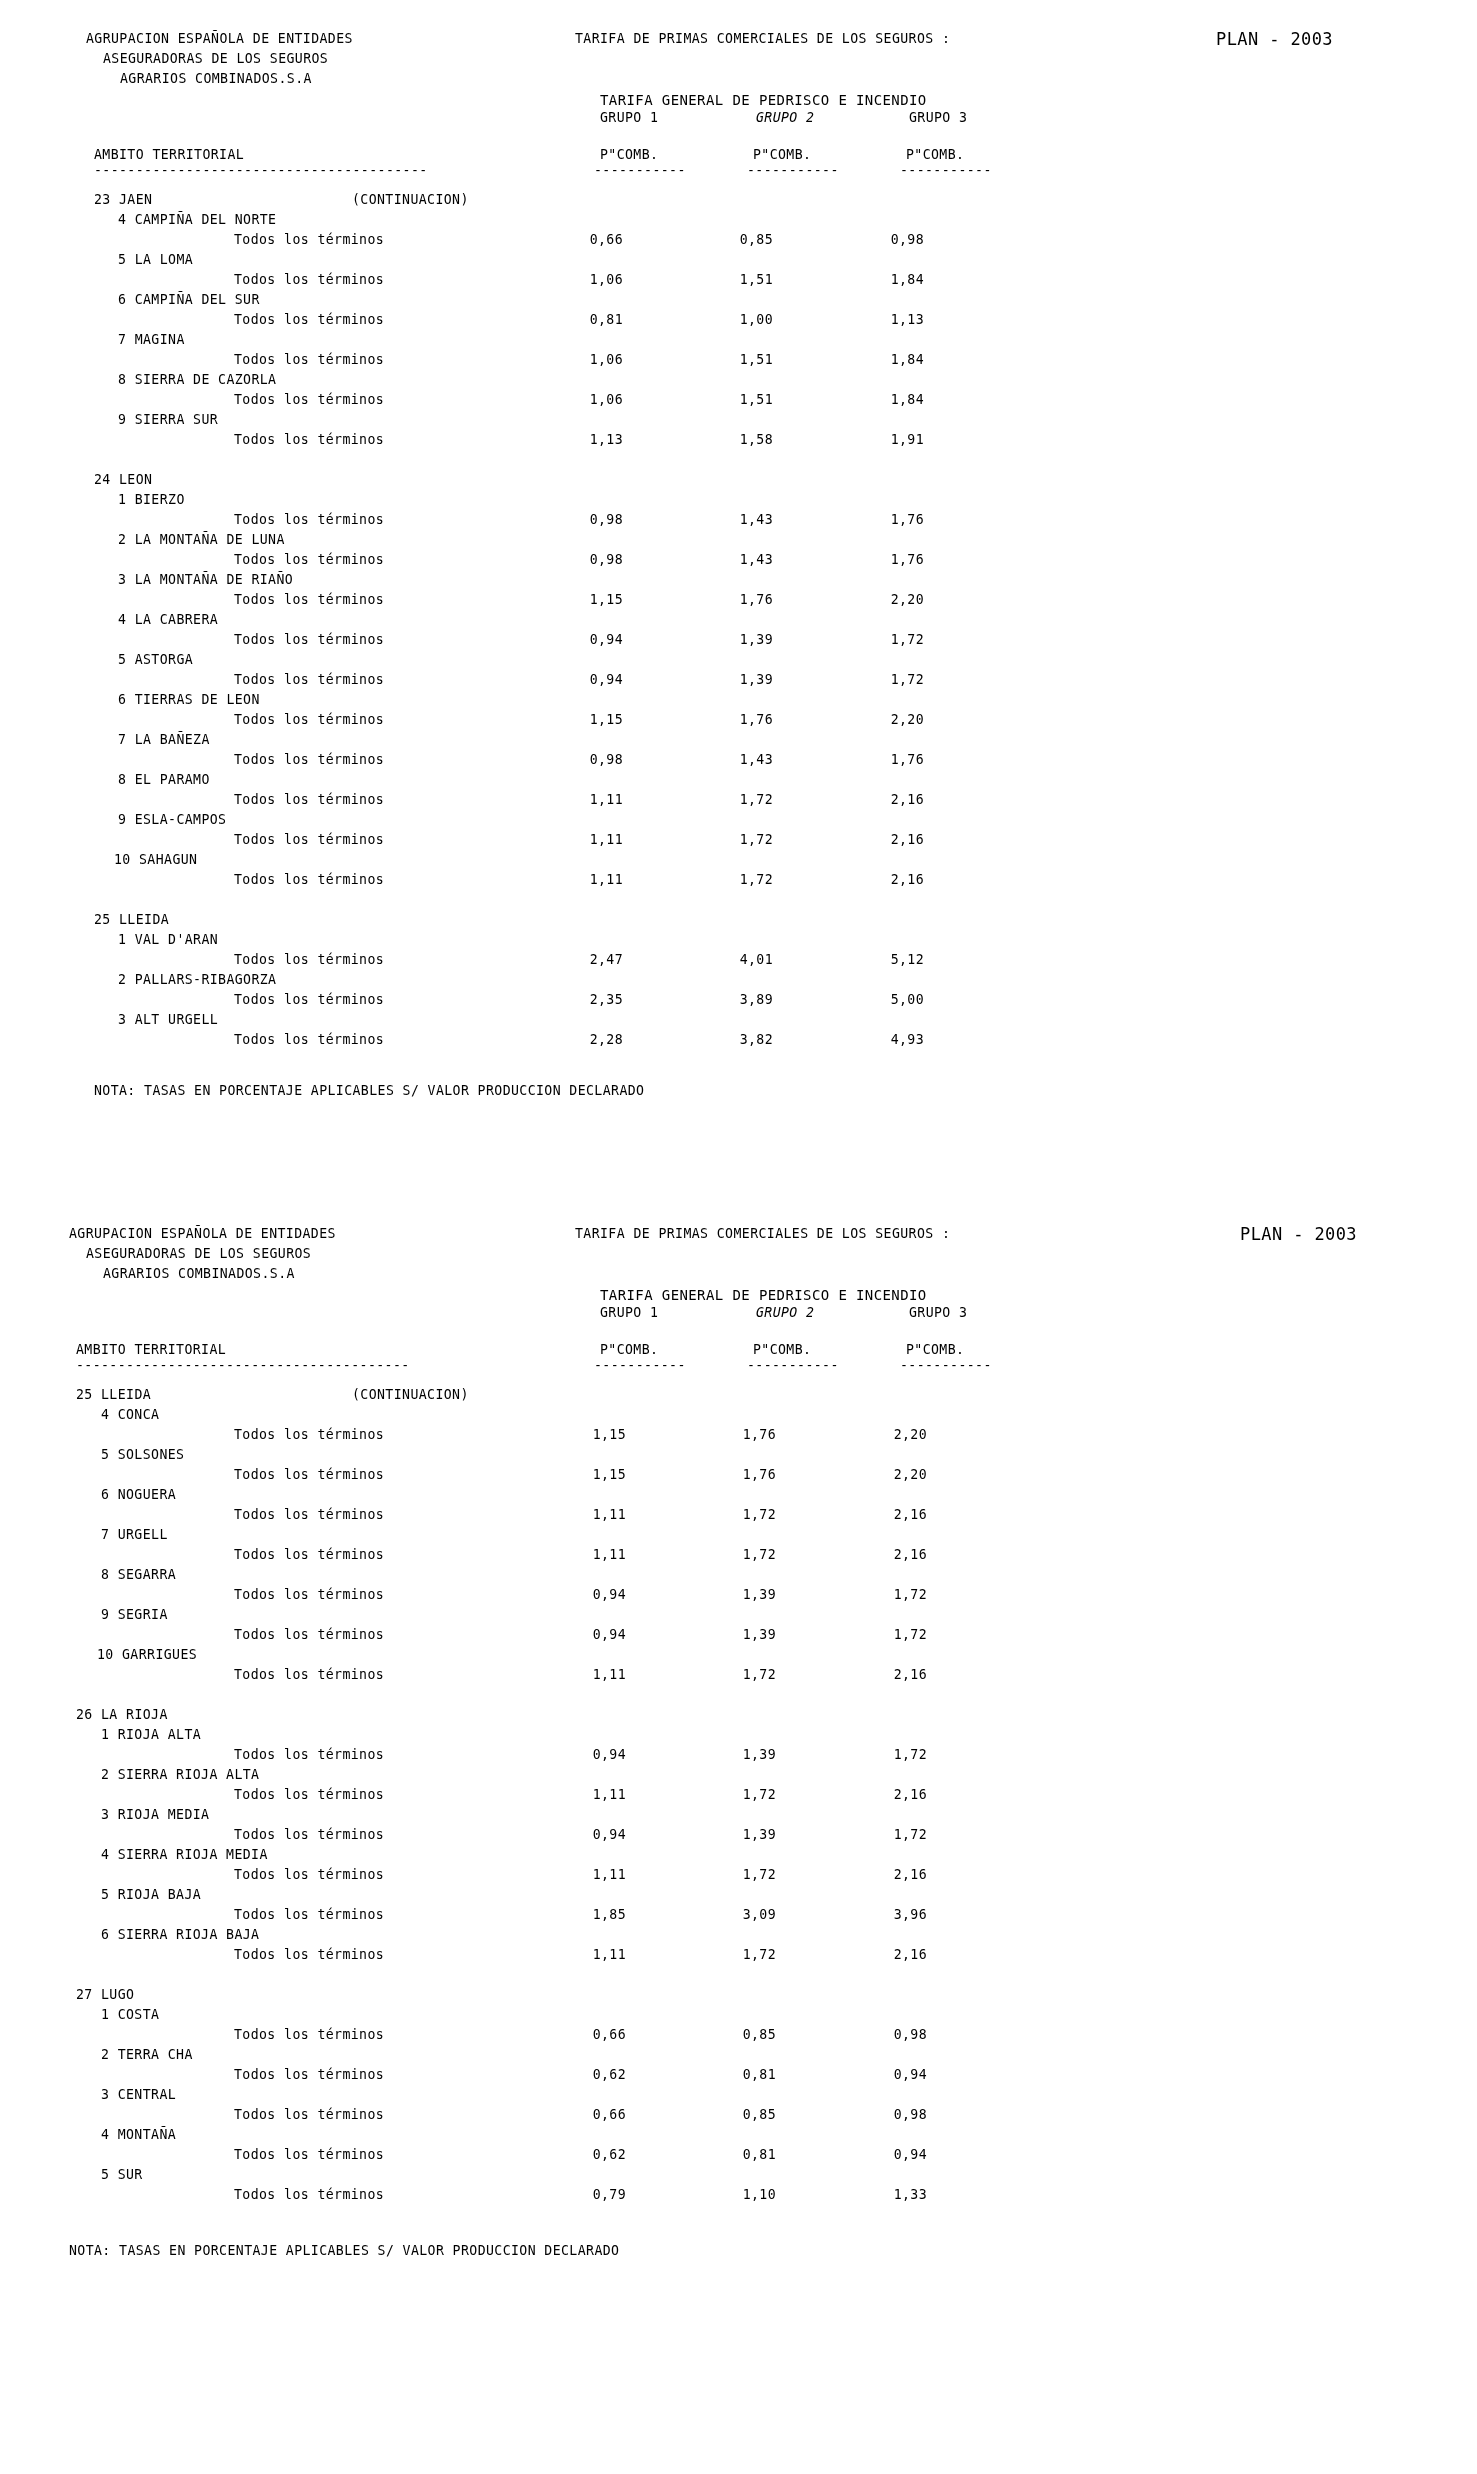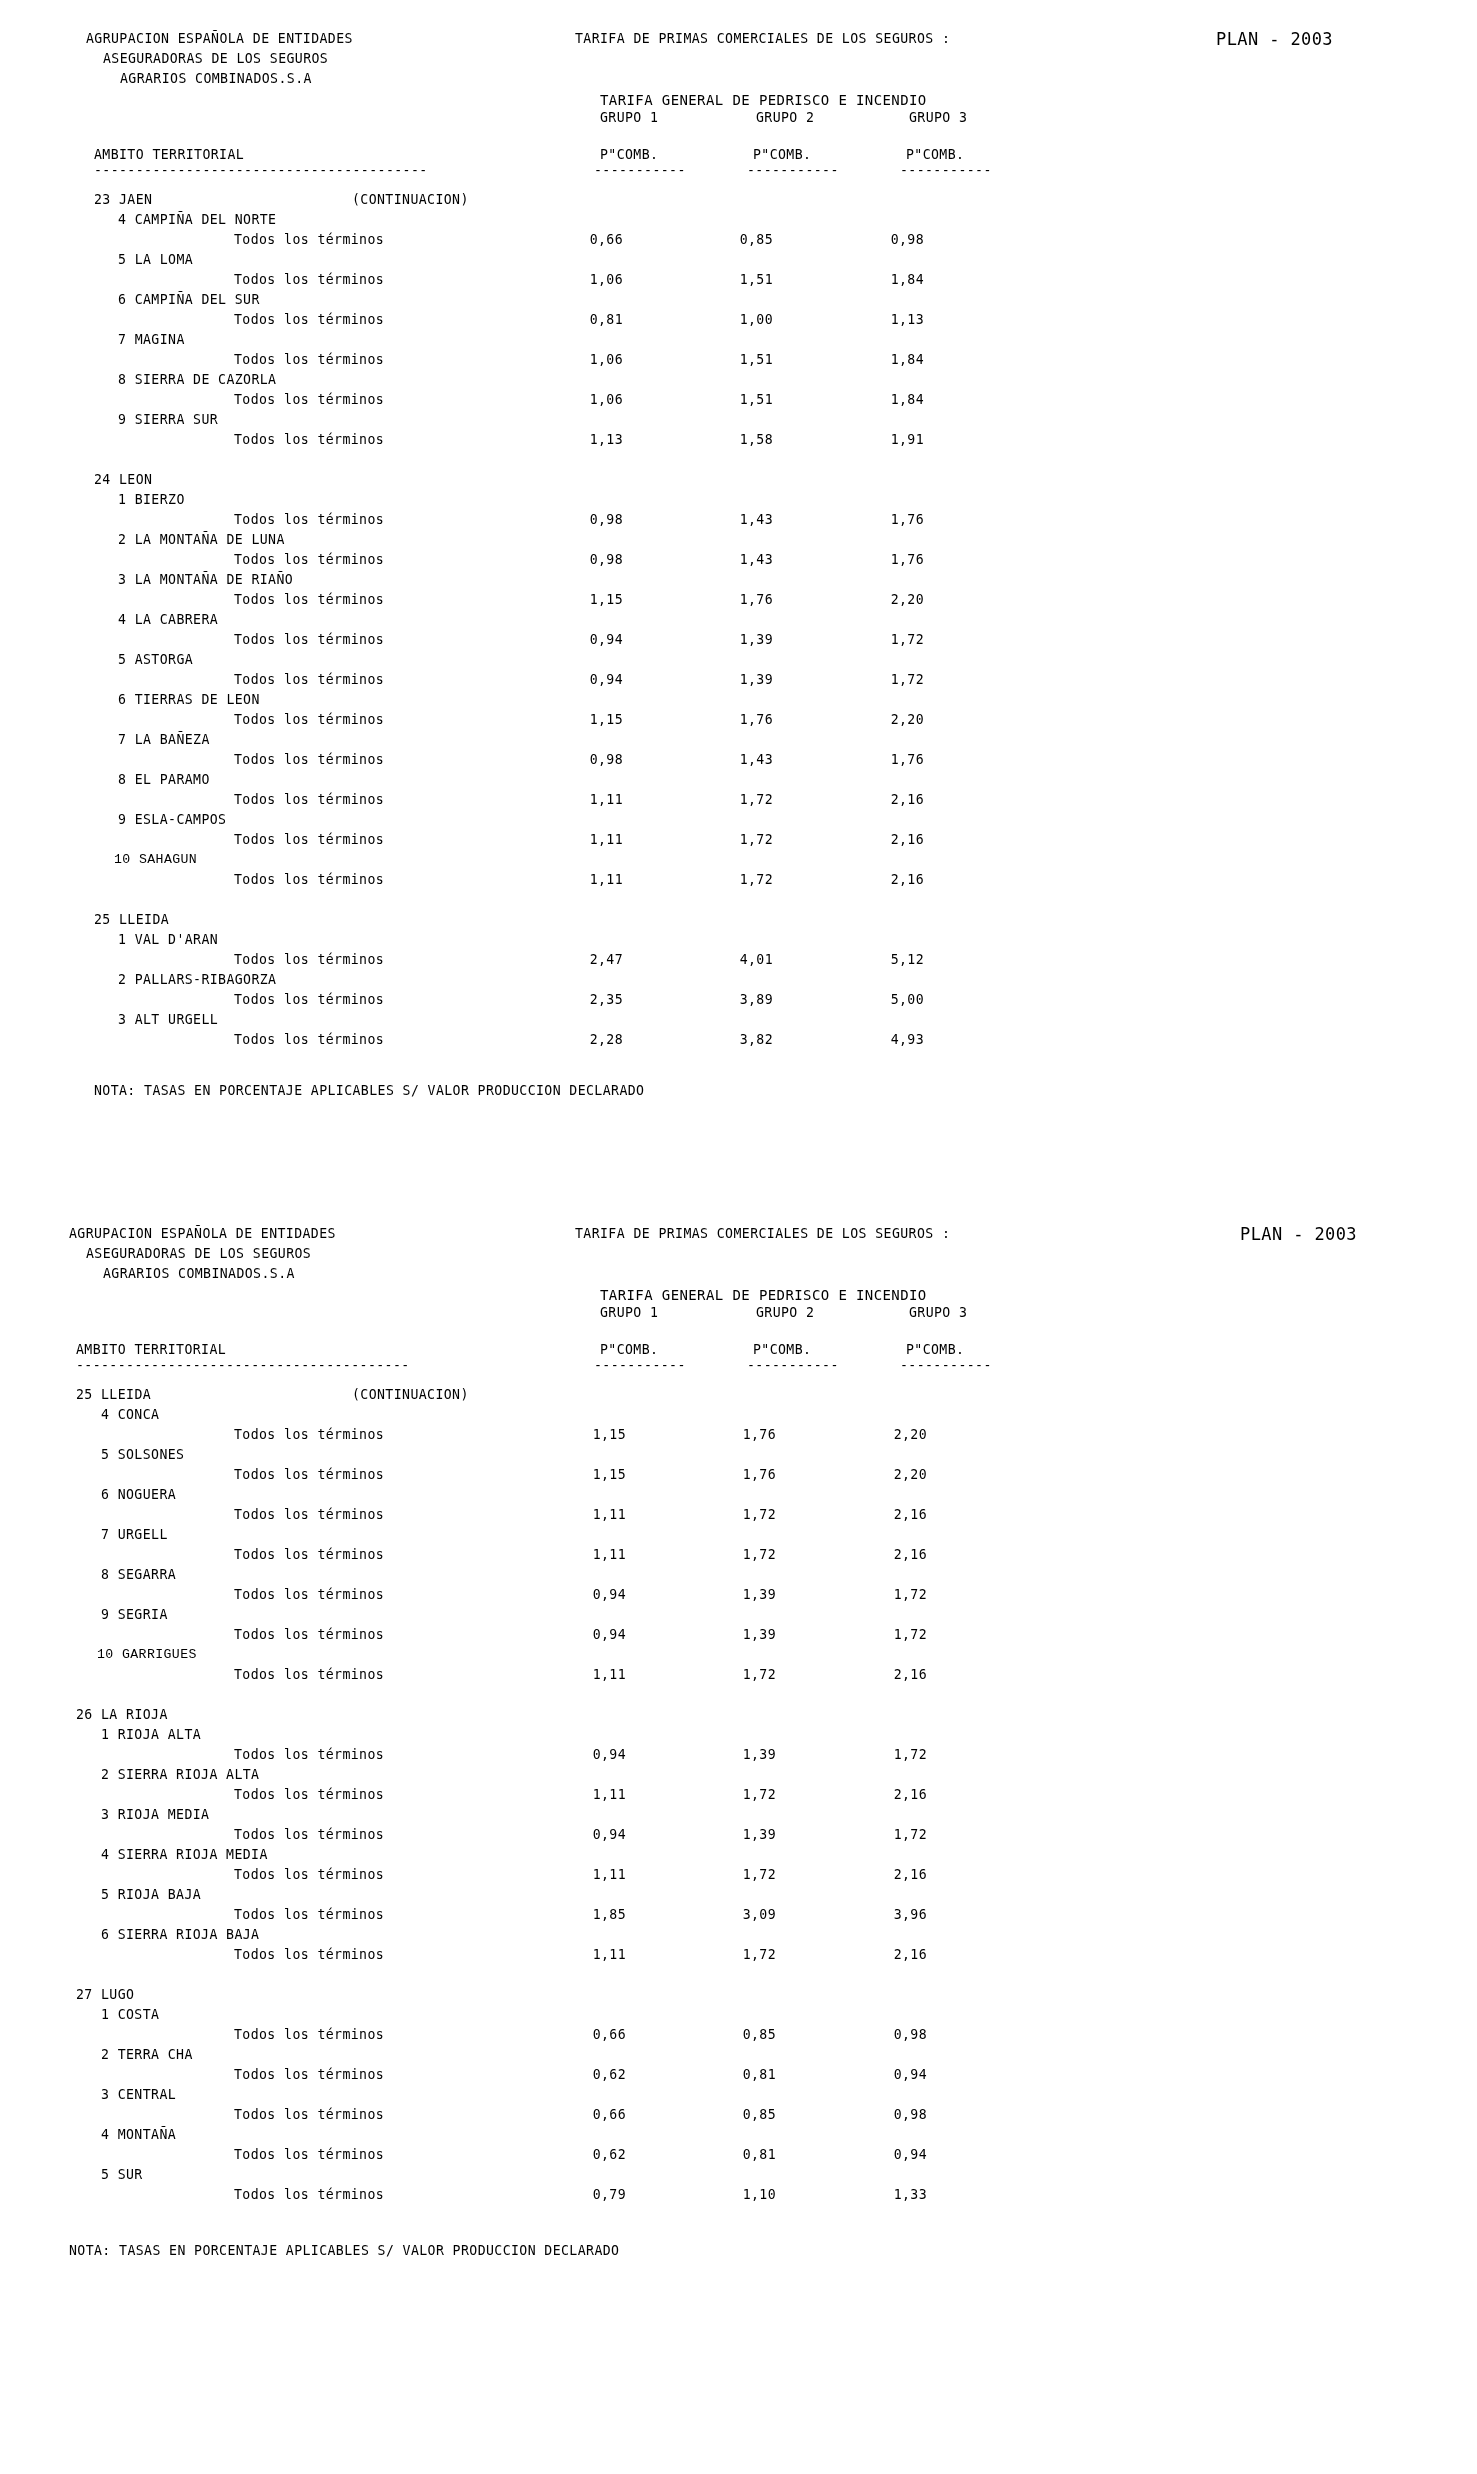--- a/index.html
+++ b/index.html
@@ -60,21 +60,21 @@
   .hdr-groups {
     position: absolute;
     left: 600px;
     top: 81px;
     font-size: 13.2px;
     letter-spacing: 0.4px;
     white-space: pre;
   }
   .hdr-groups span { display: inline-block; }
   .g1 { width: 156px; }
-  .g2 { width: 153px; }
+  .g2 { width: 153px; font-style: italic; }
 
   .hdr-plan {
     position: absolute;
     left: 1216px;
     top: 0;
     font-size: 17px;
     letter-spacing: 0.4px;
     white-space: pre;
   }
   .page2 .hdr-plan { left: 1240px; }
@@ -146,21 +146,21 @@
     left: 352px;
     top: 0;
   }
   .page2 .prov-cont { left: 352px; }
   .zone {
     position: absolute;
     left: 118px;
     top: 0;
   }
   .page2 .zone { left: 101px; }
-  .zone.wide { left: 114px; font-family: Liberation Mono, monospace; }
+  .zone.wide { left: 114px; }
   .page2 .zone.wide { left: 97px; }
   .terms {
     position: absolute;
     left: 234px;
     top: 0;
   }
   .page2 .terms { left: 234px; }
   .val {
     position: absolute;
     top: 0;

